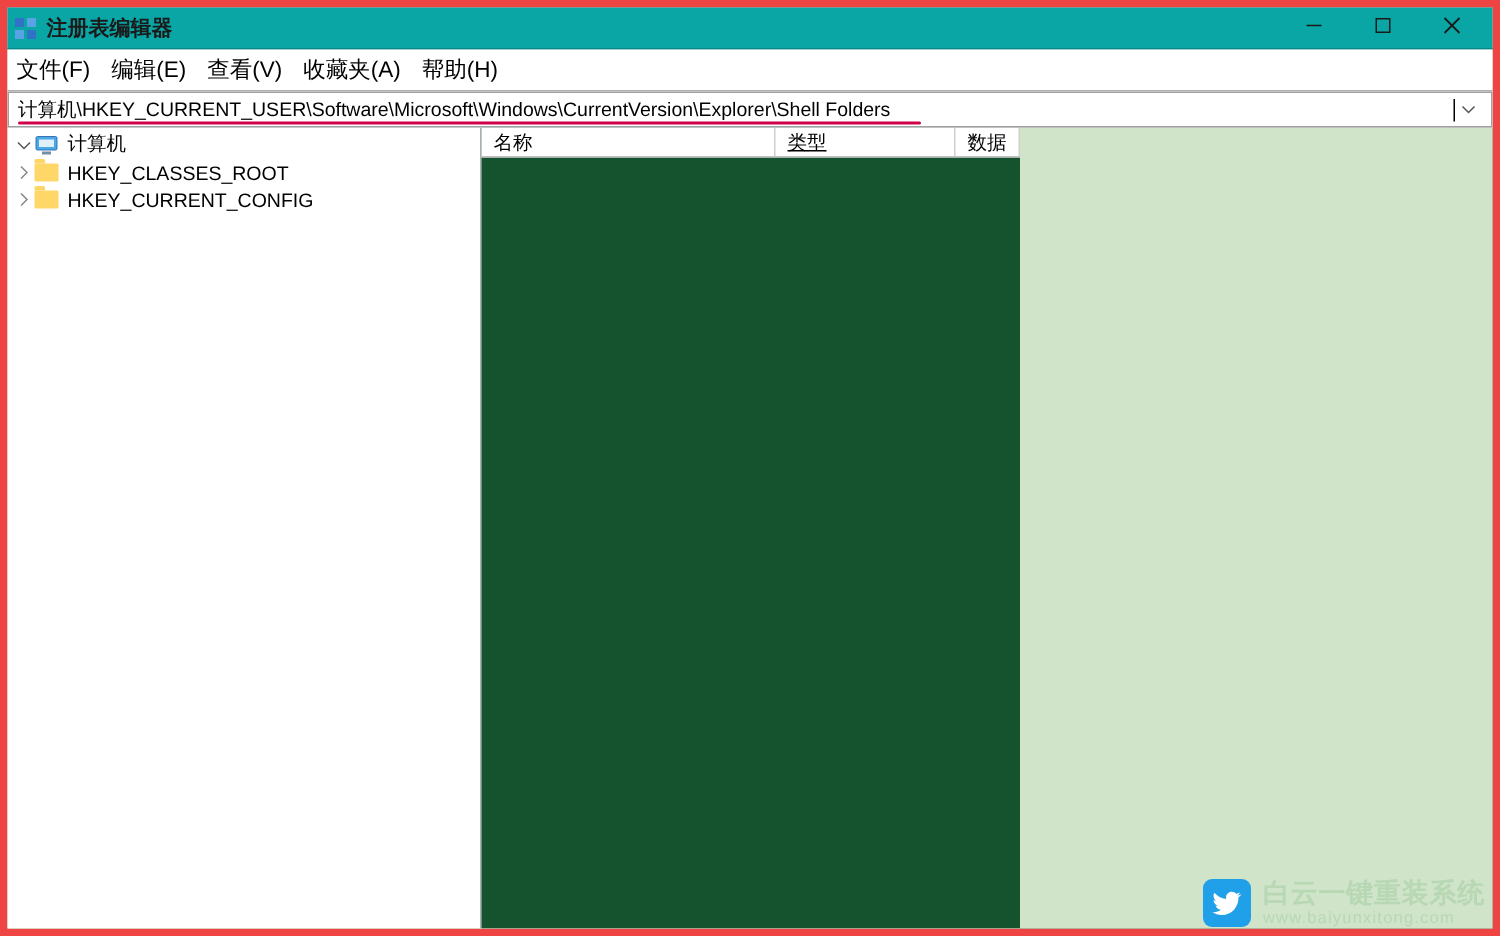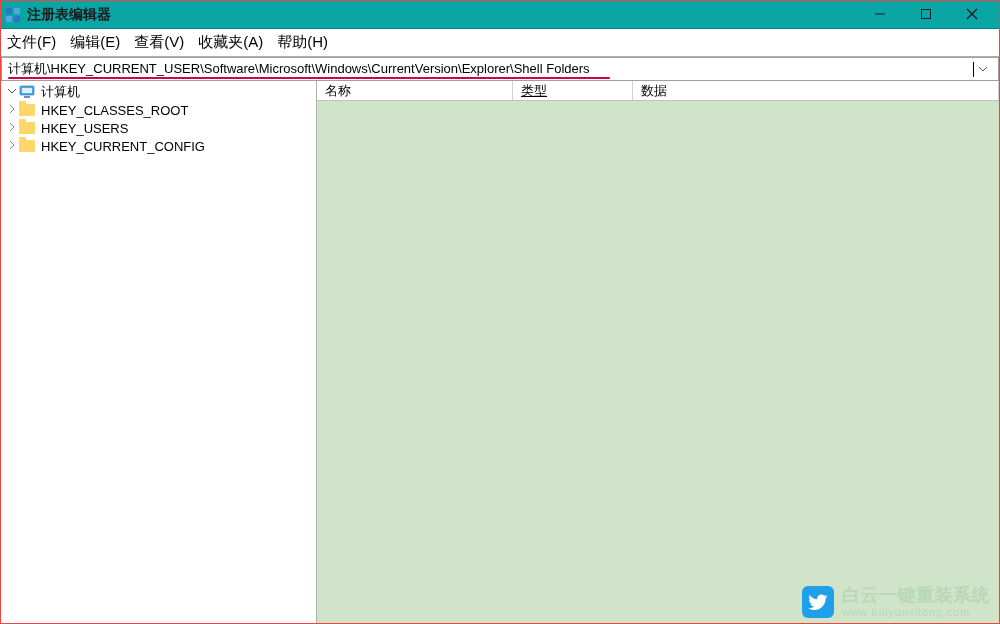--- a/index.html
+++ b/index.html
@@ -10,21 +10,21 @@
       width: 1000px;
       height: 624px;
       overflow: hidden;
       position: relative;
     }
     .window {
       width: 100%;
       height: 100%;
       display: flex;
       flex-direction: column;
-      border: 1px solid #ef4444;
+      border: 5px solid #ef4444;
     }
     .titlebar {
       background: #0aa6a6;
       color: #1a1a1a;
       display: flex;
       align-items: center;
       height: 28px;
       padding: 0 4px;
       border-bottom: 1px solid #088585;
     }
@@ -109,21 +109,21 @@
     }
     .tree-pane {
       width: 316px;
       background: #ffffff;
       border-right: 1px solid #b0b0b0;
       overflow: auto;
       padding-top: 2px;
     }
     .tree-row {
       display: flex;
-      align-items: center;
+      align-items: flex-end;
       height: 18px;
       padding: 0 4px;
       font-size: 13px;
       cursor: default;
       white-space: nowrap;
     }
     .tree-row .twisty {
       width: 14px;
       text-align: center;
       color: #555;
@@ -152,21 +152,20 @@
       background: #ffd668;
       border-radius: 1px 1px 0 0;
     }
     .tree-row.child { }
     .tree-row .label { margin-left: 2px; }
 
     .list-pane {
       flex: 1;
       background: #14532d;
       display: flex;
-      flex-direction: column;
     }
     .list-header {
       display: flex;
       background: #ffffff;
       border-bottom: 1px solid #c0c0c0;
       height: 20px;
       font-size: 13px;
     }
     .list-header .col {
       border-right: 1px solid #d0d0d0;
@@ -297,31 +296,20 @@
             </svg>
         </span>
         <span class="icon">
             <span class="folder"></span>
           </span>
         <span class="label">HKEY_CLASSES_ROOT</span>
       </div>
 
 
 
-      <div class="tree-row child">
-        <span class="twisty">
-          <svg width="10" height="10">
-              <polyline points="3,1 7,5 3,9" fill="none" stroke="#888" stroke-width="1"></polyline>
-            </svg>
-        </span>
-        <span class="icon">
-            <span class="folder"></span>
-          </span>
-        <span class="label">HKEY_USERS</span>
-      </div>
 
       <div class="tree-row child">
         <span class="twisty">
           <svg width="10" height="10">
               <polyline points="3,1 7,5 3,9" fill="none" stroke="#888" stroke-width="1"></polyline>
             </svg>
         </span>
         <span class="icon">
             <span class="folder"></span>
           </span>

